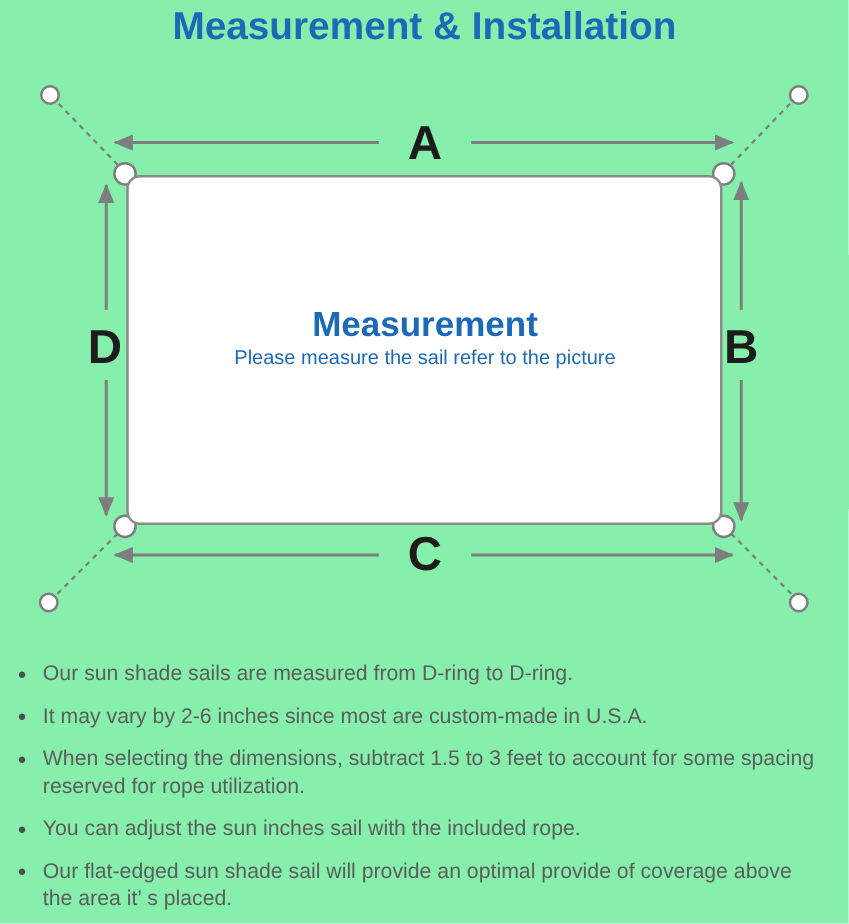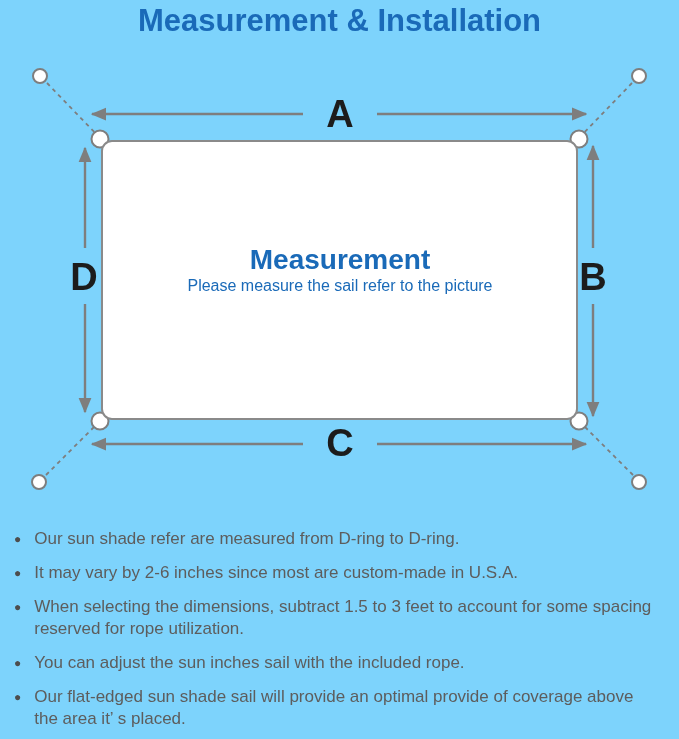--- a/index.html
+++ b/index.html
@@ -5,21 +5,21 @@
   html, body {
     margin: 0;
     padding: 0;
     background: #ffffff;
     font-family: "Liberation Sans", sans-serif;
   }
   .page {
     position: relative;
     width: 679px;
     height: 739px;
-    background: #7dd3fc;
+    background: #86efac;
     overflow: hidden;
   }
   .page-title {
     position: absolute;
     top: 0;
     left: 0;
     width: 100%;
     text-align: center;
     font-size: 31px;
     font-weight: 700;
@@ -132,21 +132,21 @@
     <text class="dim-label" x="340" y="408" text-anchor="middle">C</text>
     <text class="dim-label" x="84" y="242" text-anchor="middle">D</text>
 
     <text class="center-title" x="340" y="221" text-anchor="middle">Measurement</text>
     <text class="center-subtitle" x="340" y="243" text-anchor="middle">Please measure the sail refer to the picture</text>
   </svg>
 
   <ul class="notes">
     <li>
       <span class="bullet-dot">●</span>
-      <span class="note-text">Our sun shade refer are measured from D-ring to D-ring.</span>
+      <span class="note-text">Our sun shade sails are measured from D-ring to D-ring.</span>
     </li>
     <li>
       <span class="bullet-dot">●</span>
       <span class="note-text">It may vary by 2-6 inches since most are custom-made in U.S.A.</span>
     </li>
     <li>
       <span class="bullet-dot">●</span>
       <span class="note-text">When selecting the dimensions, subtract 1.5 to 3 feet to account for some spacing
 reserved for rope utilization.</span>
     </li>

